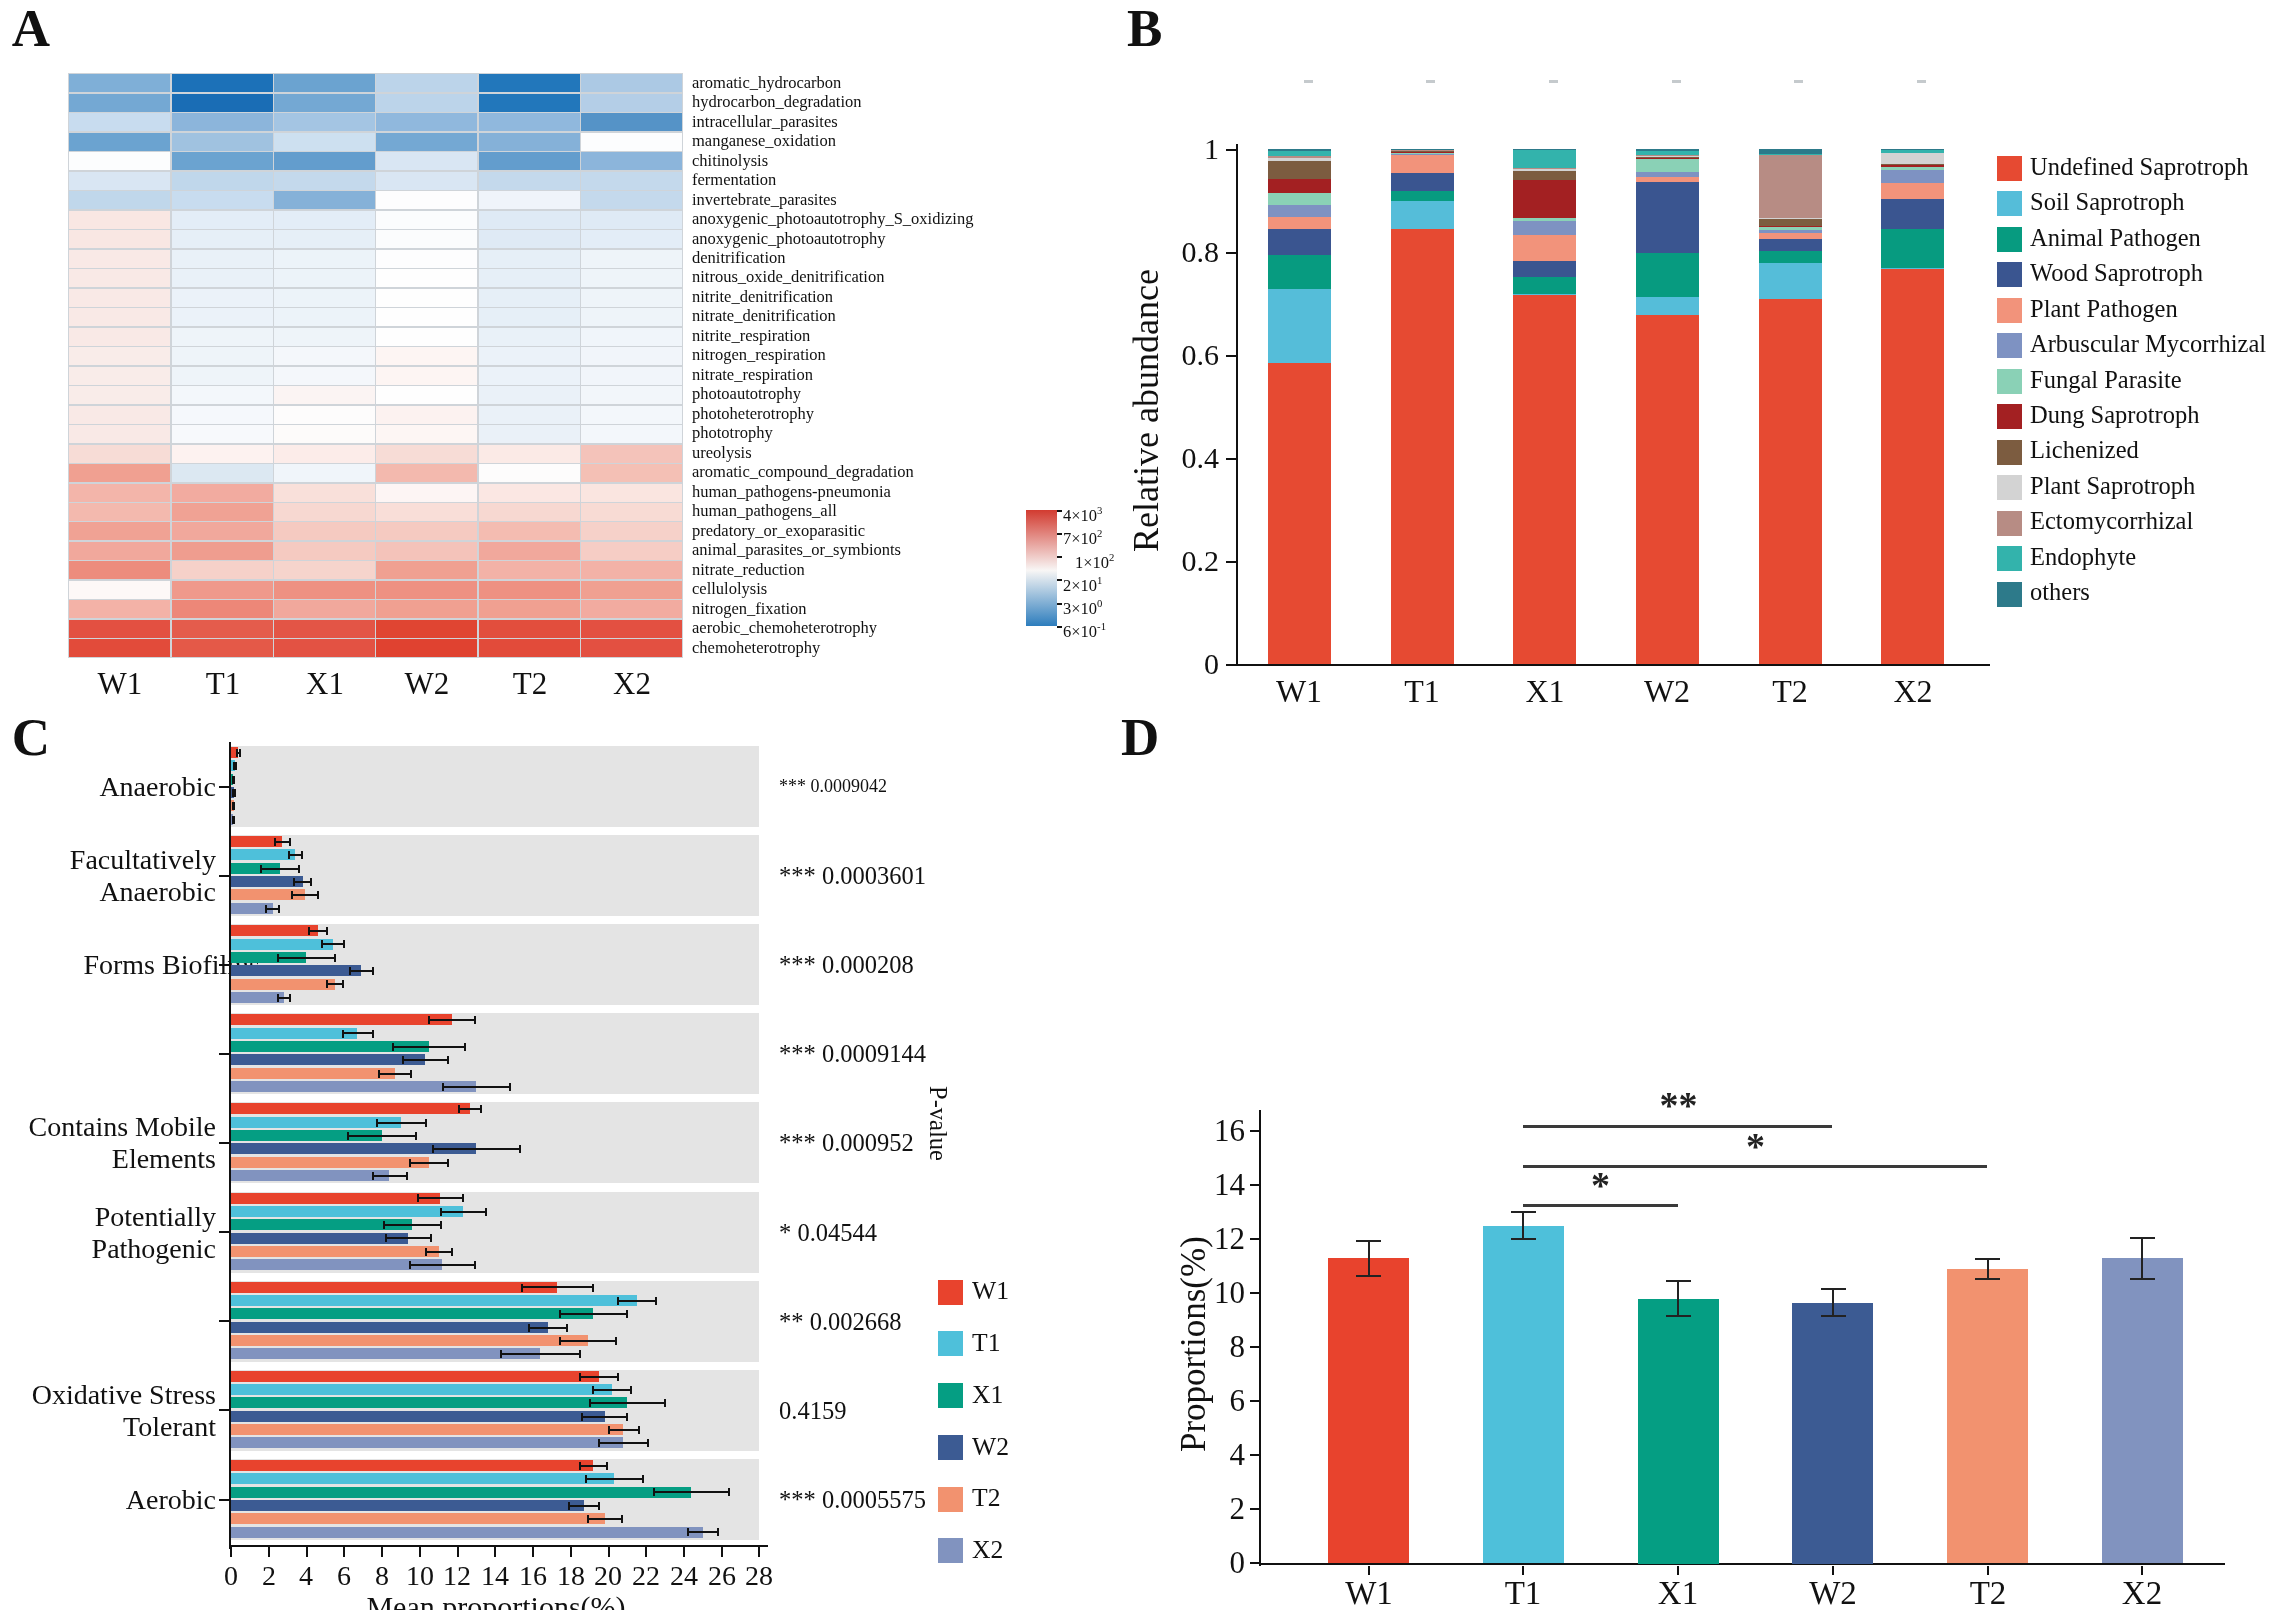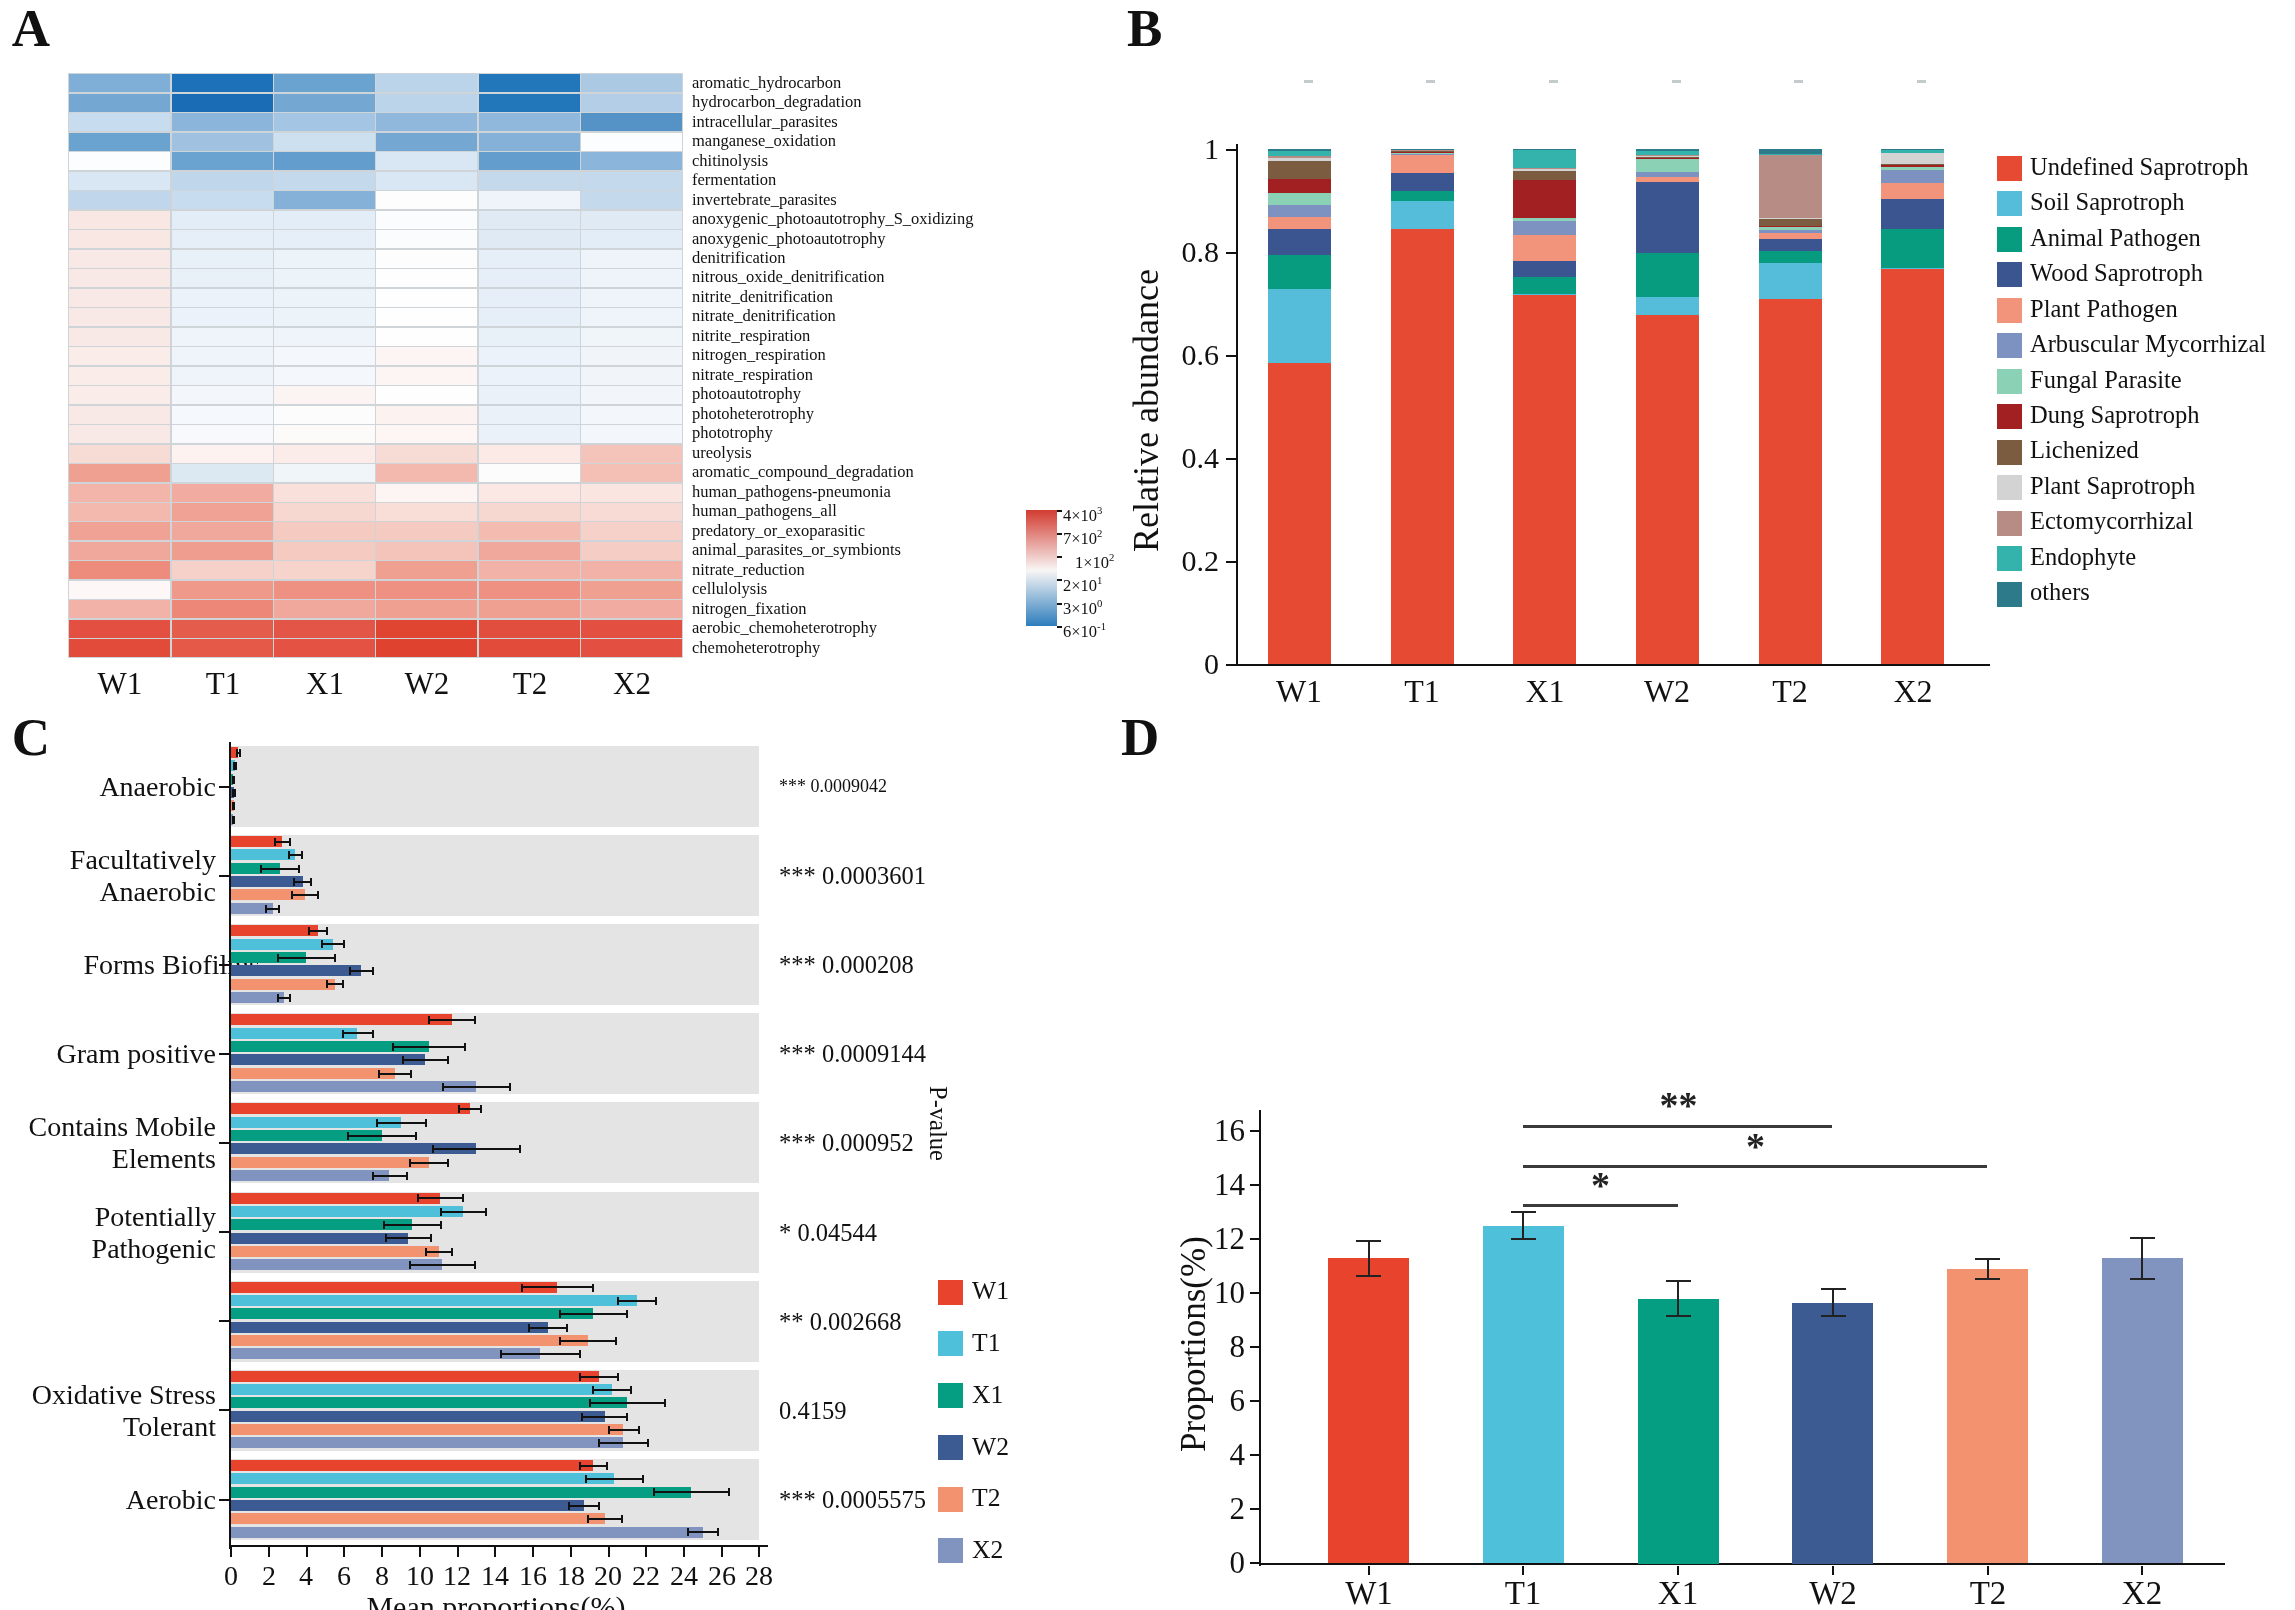--- a/index.html
+++ b/index.html
@@ -516,21 +516,20 @@
     <div style="position: absolute; left: 327px; top: 983px; width: 15px; height: 1.6px; background: rgb(17, 17, 17);"></div>
     <div style="position: absolute; left: 326px; top: 980px; width: 1.6px; height: 7.5px; background: rgb(17, 17, 17);"></div>
     <div style="position: absolute; left: 342px; top: 980px; width: 1.6px; height: 7.5px; background: rgb(17, 17, 17);"></div>
     <div style="position: absolute; left: 231px; top: 992px; width: 53px; height: 11.2px; background: rgb(129, 147, 191);"></div>
     <div style="position: absolute; left: 278px; top: 997px; width: 11.3px; height: 1.6px; background: rgb(17, 17, 17);"></div>
     <div style="position: absolute; left: 277px; top: 994px; width: 1.6px; height: 7.5px; background: rgb(17, 17, 17);"></div>
     <div style="position: absolute; left: 289px; top: 994px; width: 1.6px; height: 7.5px; background: rgb(17, 17, 17);"></div>
     <div style="position: absolute; left: 779px; top: 924px; height: 81px; display: flex; align-items: center; font-size: 24.5px; white-space: nowrap;">*** 0.000208</div>
     <div style="position: absolute; left: 231px; top: 1013px; width: 528px; height: 81px; background: rgb(228, 228, 228);"></div>
     <div style="position: absolute; left: 219px; top: 1053px; width: 9.6px; height: 1.6px; background: rgb(17, 17, 17);"></div>
-    <div style="position: absolute; left: 0px; top: 1013px; width: 216px; height: 81px; display: flex; align-items: center; justify-content: flex-end; text-align: right; font-size: 28px; line-height: 32px; white-space: pre-line;">Gram positive</div>
     <div style="position: absolute; left: 231px; top: 1014px; width: 221px; height: 11.2px; background: rgb(232, 67, 45);"></div>
     <div style="position: absolute; left: 429px; top: 1019px; width: 45px; height: 1.6px; background: rgb(17, 17, 17);"></div>
     <div style="position: absolute; left: 428px; top: 1016px; width: 1.6px; height: 7.5px; background: rgb(17, 17, 17);"></div>
     <div style="position: absolute; left: 474px; top: 1016px; width: 1.6px; height: 7.5px; background: rgb(17, 17, 17);"></div>
     <div style="position: absolute; left: 231px; top: 1028px; width: 126px; height: 11.2px; background: rgb(78, 192, 218);"></div>
     <div style="position: absolute; left: 342px; top: 1032px; width: 30px; height: 1.6px; background: rgb(17, 17, 17);"></div>
     <div style="position: absolute; left: 342px; top: 1030px; width: 1.6px; height: 7.5px; background: rgb(17, 17, 17);"></div>
     <div style="position: absolute; left: 372px; top: 1030px; width: 1.6px; height: 7.5px; background: rgb(17, 17, 17);"></div>
     <div style="position: absolute; left: 231px; top: 1041px; width: 198px; height: 11.2px; background: rgb(5, 158, 131);"></div>
     <div style="position: absolute; left: 393px; top: 1046px; width: 72px; height: 1.6px; background: rgb(17, 17, 17);"></div>

